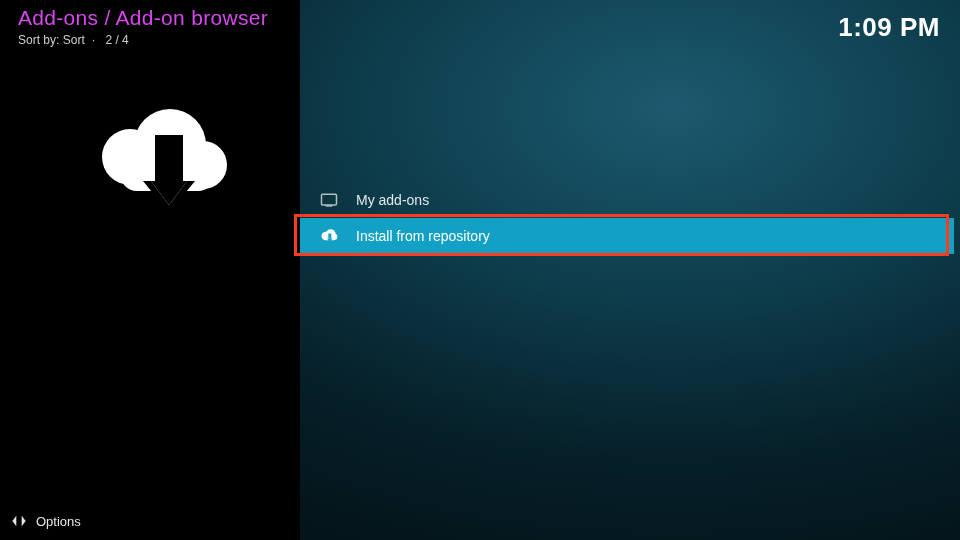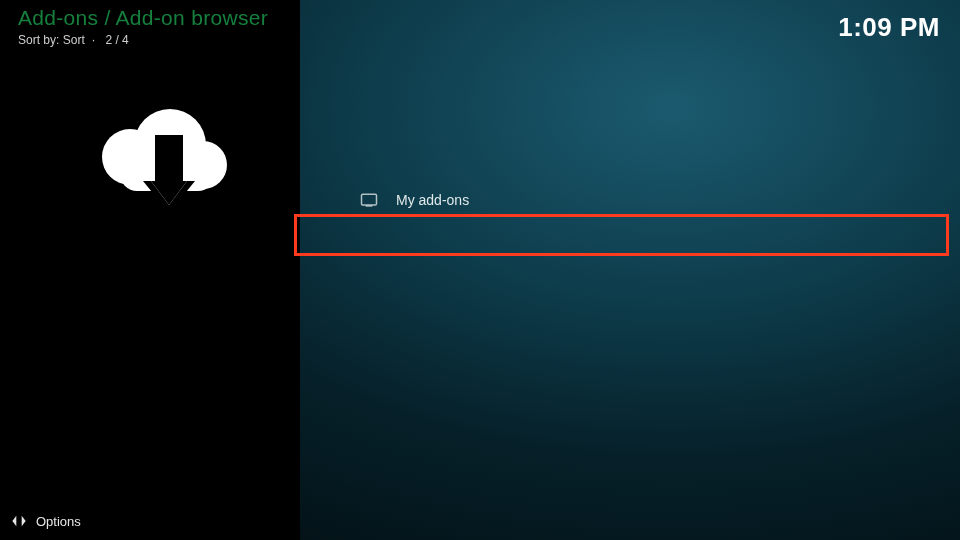--- a/index.html
+++ b/index.html
@@ -11,21 +11,21 @@
   }
   .sidebar {
     position: absolute;
     left: 0; top: 0; bottom: 0;
     width: 300px;
     background: #000;
   }
   .breadcrumb {
     position: absolute;
     top: 6px; left: 18px;
-    color: #15803d;
+    color: #d946ef;
     font-size: 21px;
     letter-spacing: 0.3px;
   }
   .sortline {
     position: absolute;
     top: 33px; left: 18px;
     color: #cfcfcf;
     font-size: 12px;
   }
   .big-icon {
@@ -40,21 +40,20 @@
     color: #ffffff;
     font-size: 26px;
     font-weight: 700;
     letter-spacing: 0.5px;
   }
   .menu {
     position: absolute;
     left: 300px;
     right: 6px;
     top: 182px;
-    padding-left: 40px;
   }
   .item {
     display: flex;
     align-items: center;
     height: 36px;
     padding-left: 18px;
     color: #e0e8ea;
     font-size: 14px;
   }
   .item .icon {
@@ -144,20 +143,37 @@
     <div class="item">
       <span class="icon">
         <svg viewBox="0 0 24 24" width="20" height="20">
             <rect x="3" y="5" width="18" height="13" rx="1.5" fill="none" stroke="#cfd9db" stroke-width="1.8"></rect>
             <rect x="8" y="18" width="8" height="2" fill="#cfd9db"></rect>
           </svg>
       </span>
       <span>My add-ons</span>
     </div>
 
+    <div class="item selected">
+      <span class="icon">
+        <svg viewBox="0 0 24 24" width="20" height="20">
+          <g fill="#ffffff">
+            <circle cx="8" cy="12" r="5"></circle>
+              <circle cx="14" cy="10" r="6"></circle>
+              <circle cx="18" cy="13" r="4"></circle>
+            <rect x="6" y="12" width="14" height="5" rx="2.5"></rect>
+          </g>
+          <g fill="#12a0c5">
+            <rect x="11.2" y="9" width="3.6" height="6"></rect>
+            <polygon points="9.5,15 16.5,15 13,19"></polygon>
+          </g>
+        </svg>
+      </span>
+      <span>Install from repository</span>
+    </div>
 
 
 
   </div>
 
   <div class="highlight-box" style="left:294px; top:214px; width:655px; height:42px;"></div>
 
   <div class="footer">
     <span class="icon">
       <svg viewBox="0 0 24 24" width="16" height="16">

